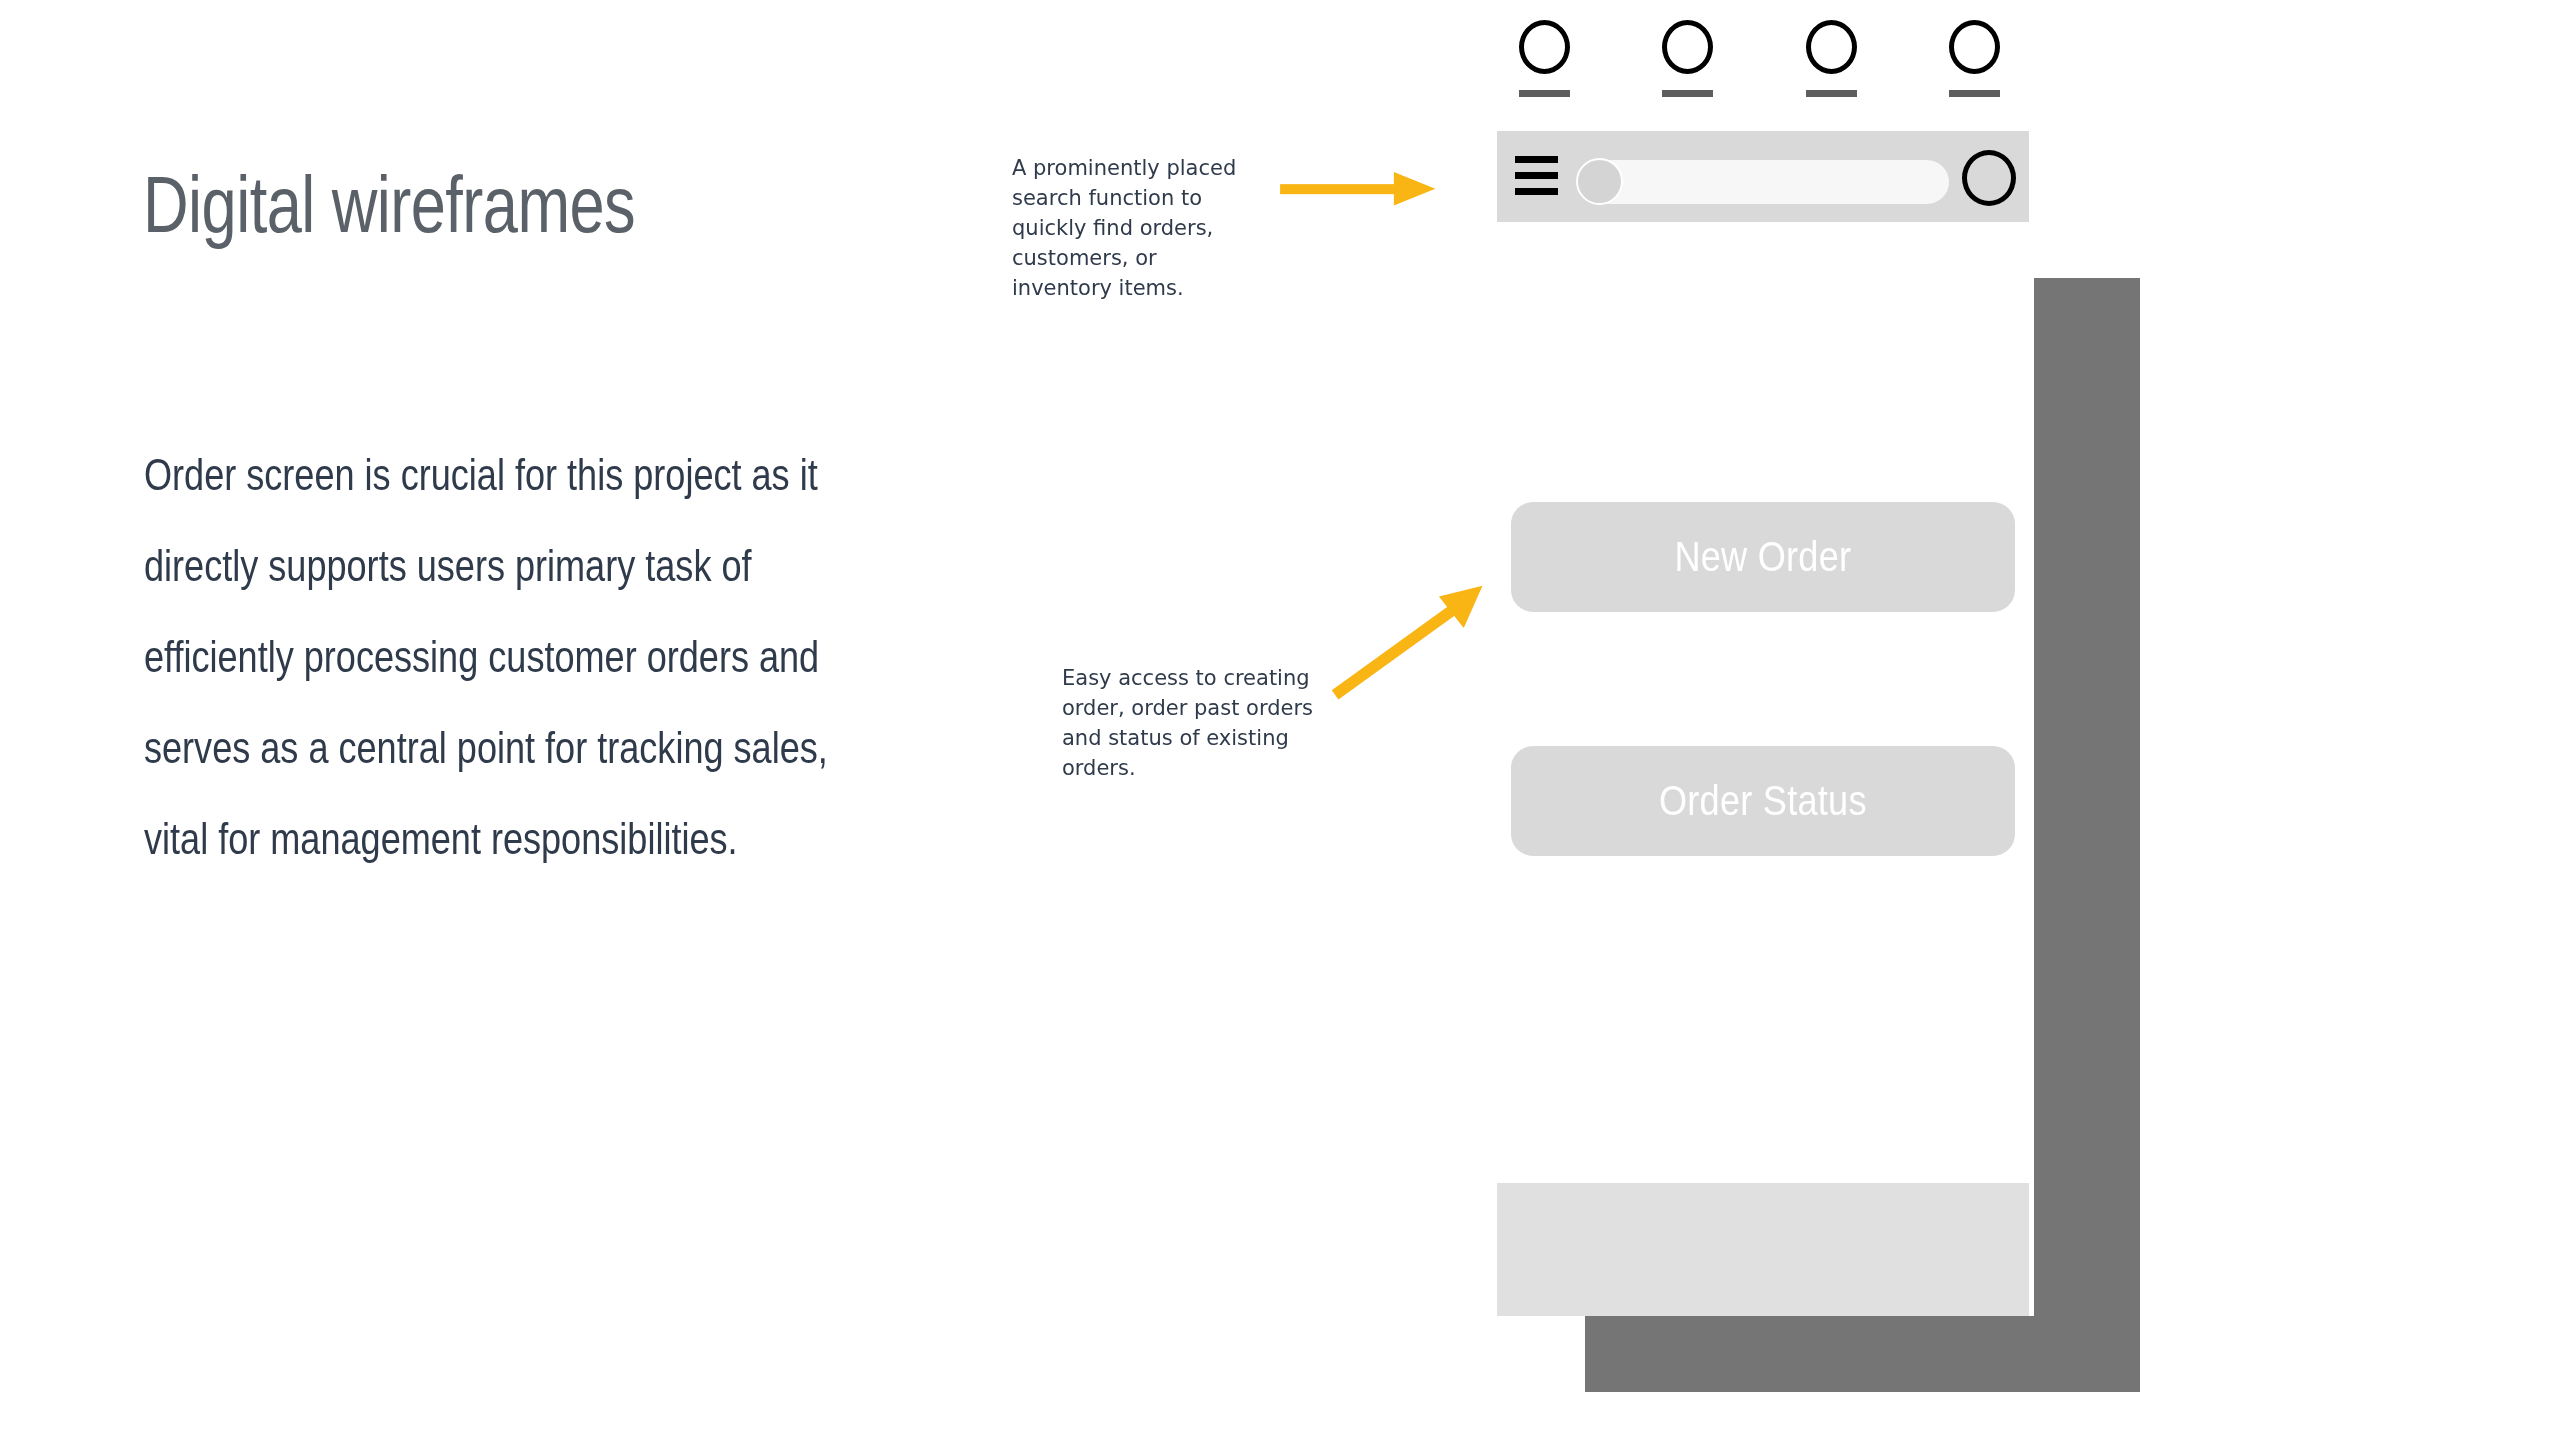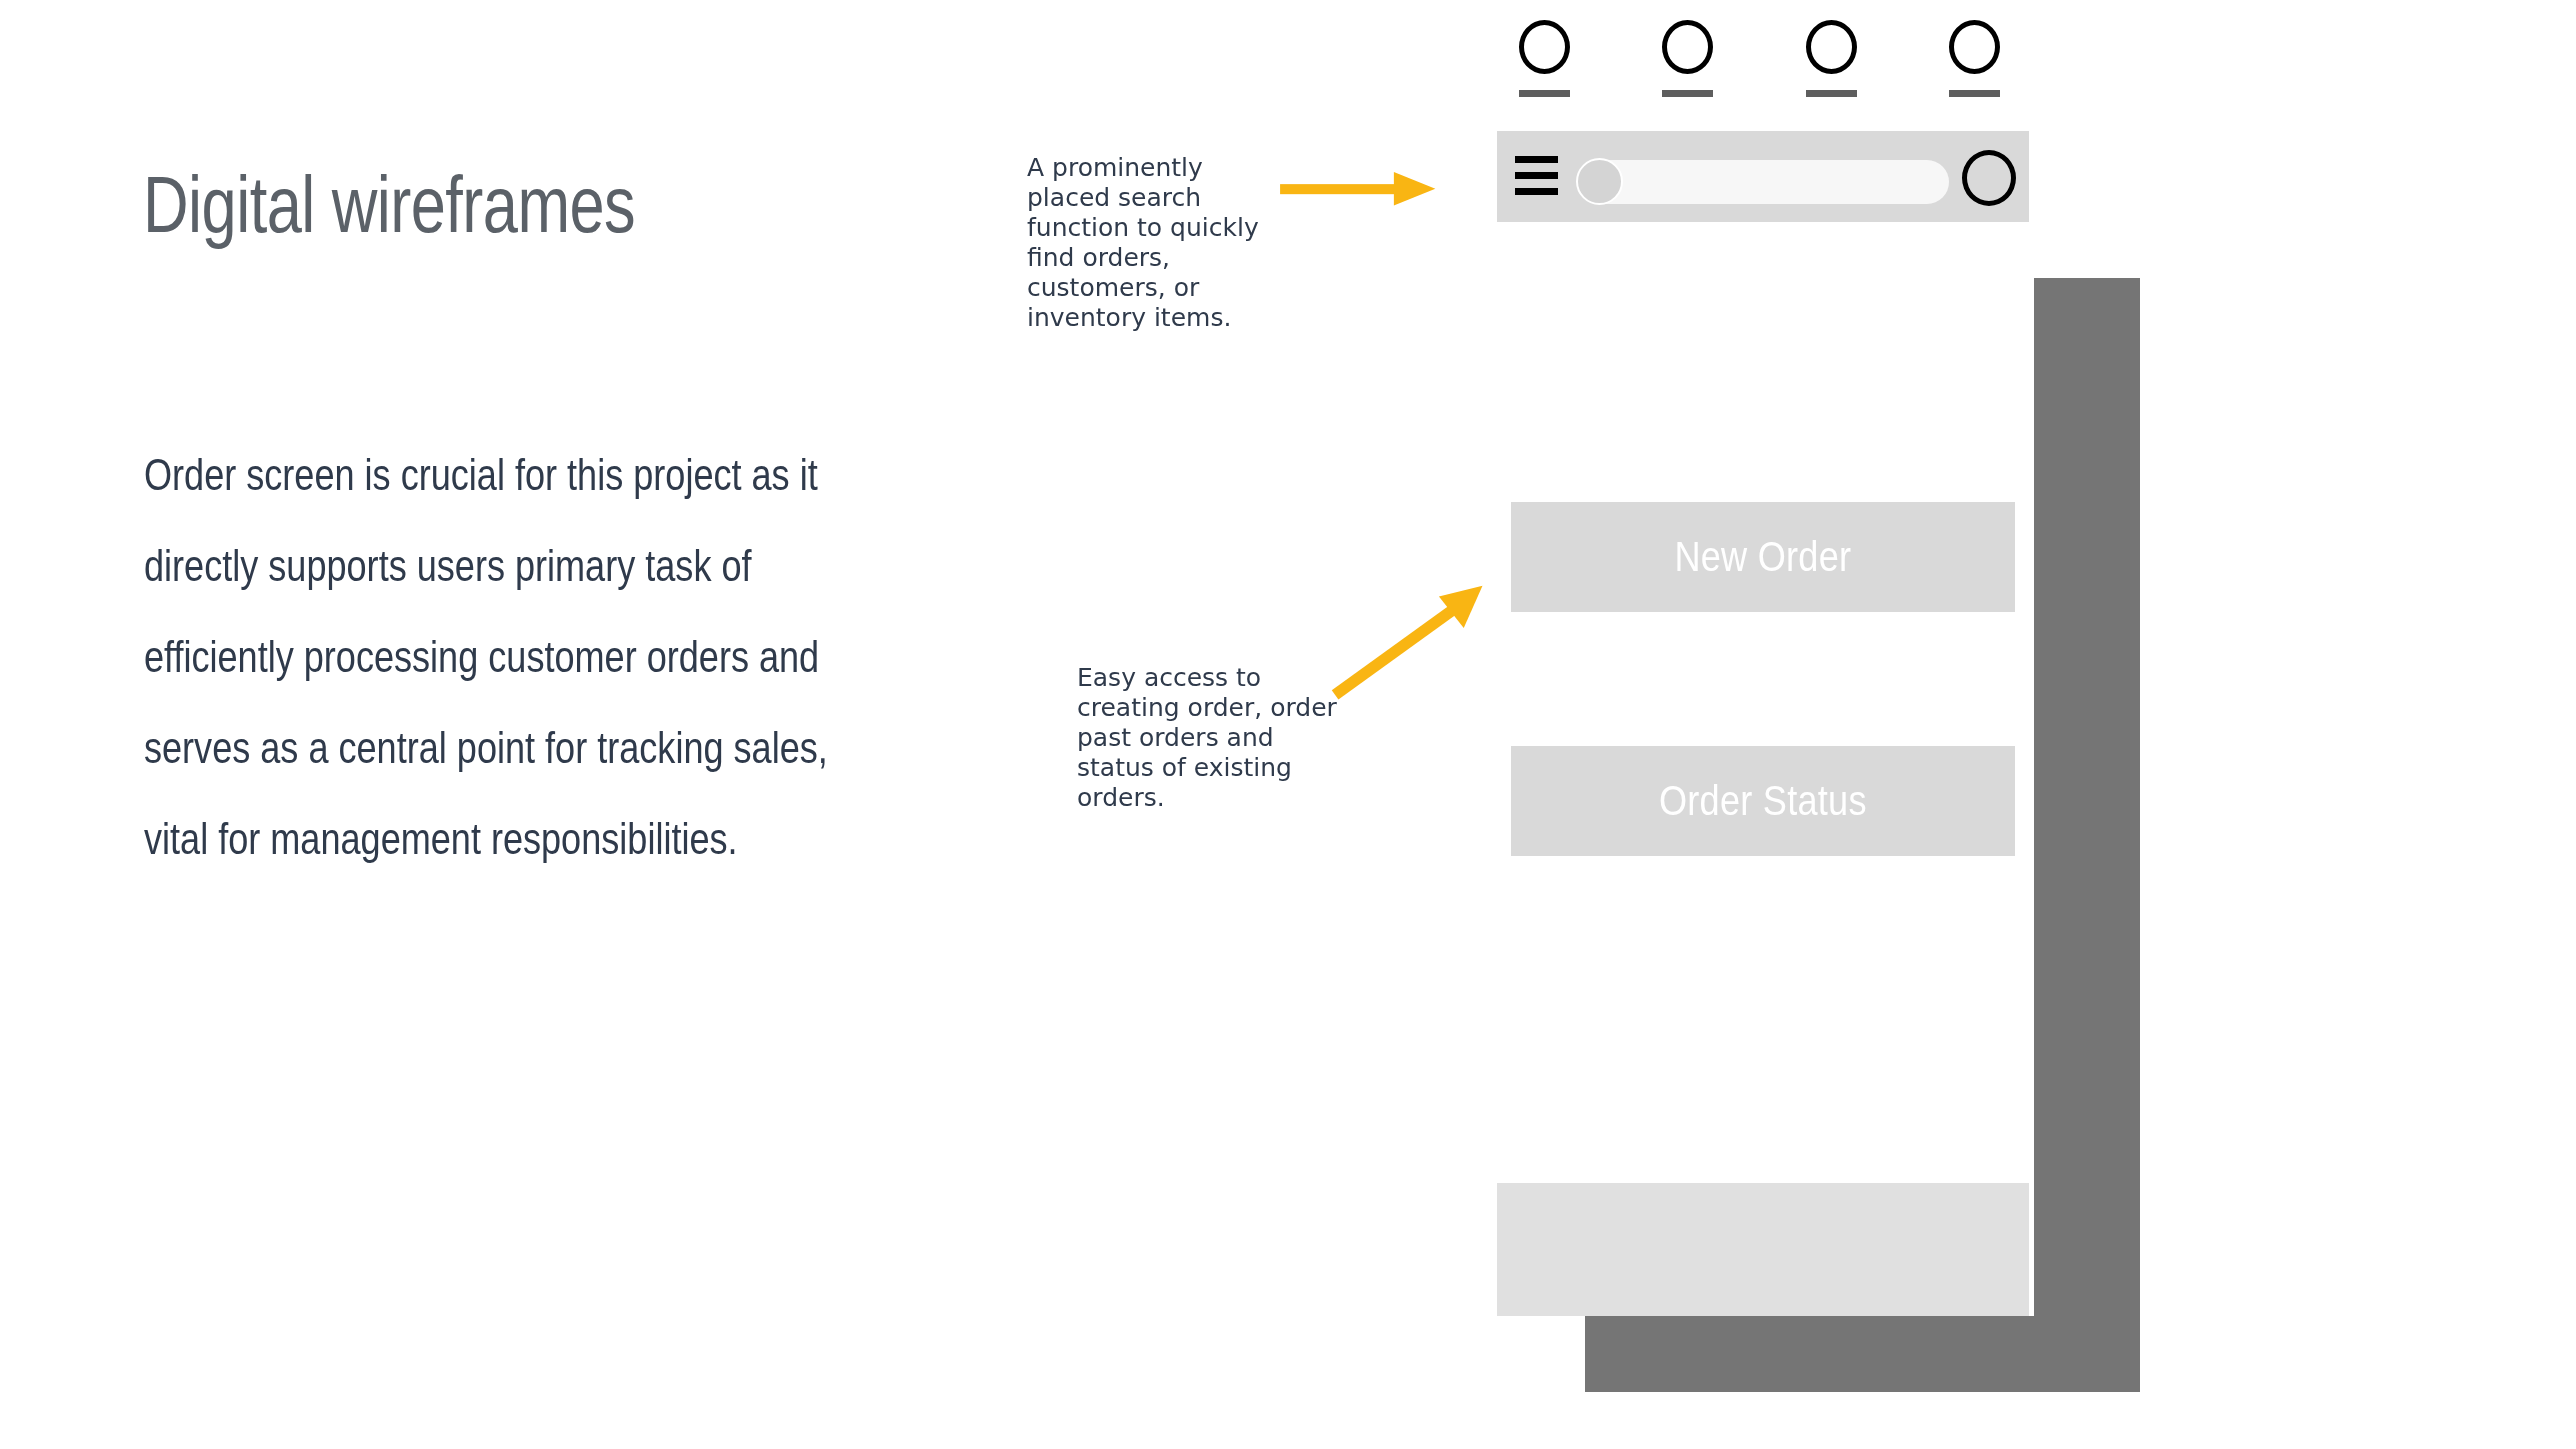--- a/index.html
+++ b/index.html
@@ -42,25 +42,24 @@
     font-weight: 400;
     color: #2f3a4b;
     transform: scaleX(0.82);
     transform-origin: left top;
   }
 
   
   .annotation {
     position: absolute;
     font-family: "DejaVu Sans", sans-serif;
-    font-size: 25px;
+    font-size: 21px;
     line-height: 30px;
     font-weight: 400;
     color: #2f3a4b;
-    margin-left: 15px;
   }
   .annotation-search {
     left: 1012px;
     top: 153px;
     width: 248px;
   }
   .annotation-orders {
     left: 1062px;
     top: 663px;
     width: 268px;
@@ -161,20 +160,21 @@
     height: 110px;
     background: #d9d9d9;
     display: flex;
     align-items: center;
     justify-content: center;
     color: #ffffff;
     font-family: "Liberation Sans Narrow", "Liberation Sans", sans-serif;
     font-size: 42px;
     font-weight: 400;
     letter-spacing: 0.3px;
+    border-radius: 22px;
   }
   .menu-button .btn-text {
     transform: scaleX(0.86);
     display: inline-block;
   }
   .btn-new-order     { top: 502px; }
   .btn-order-history { top: 624px; }
   .btn-order-status  { top: 746px; }
 
   .bottom-nav {

